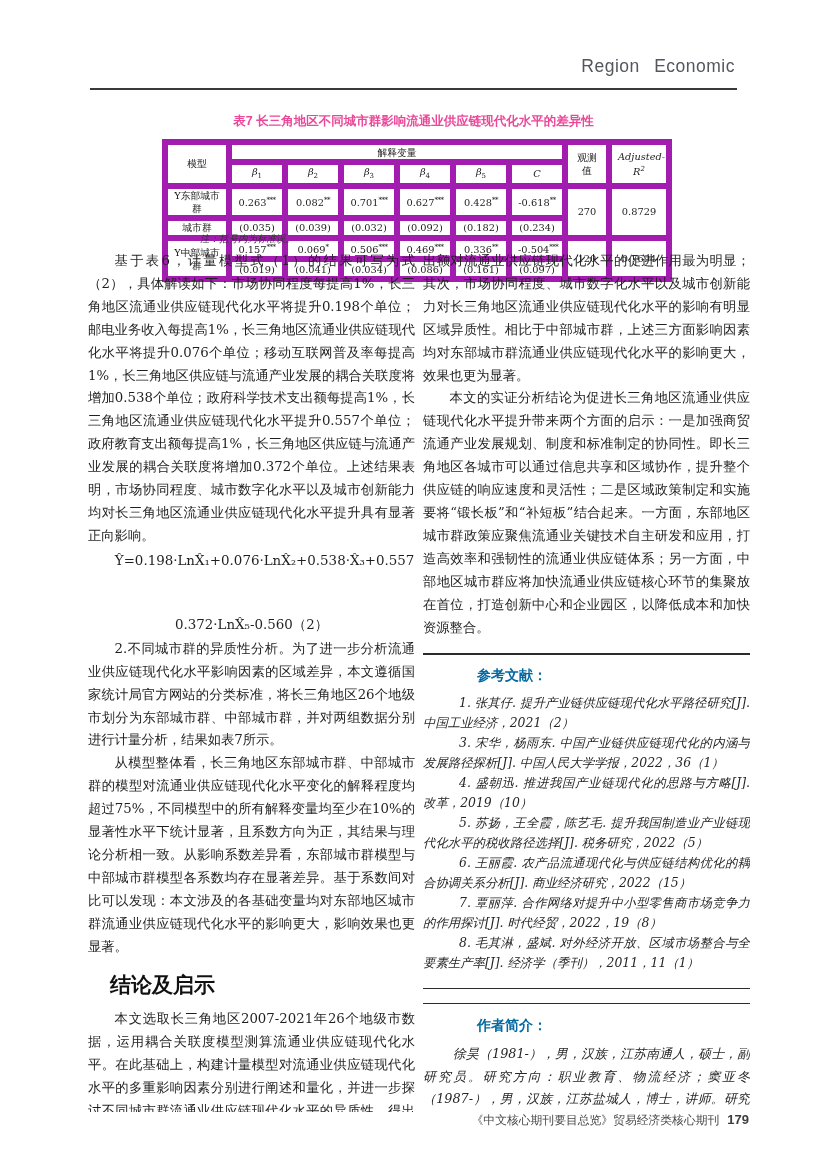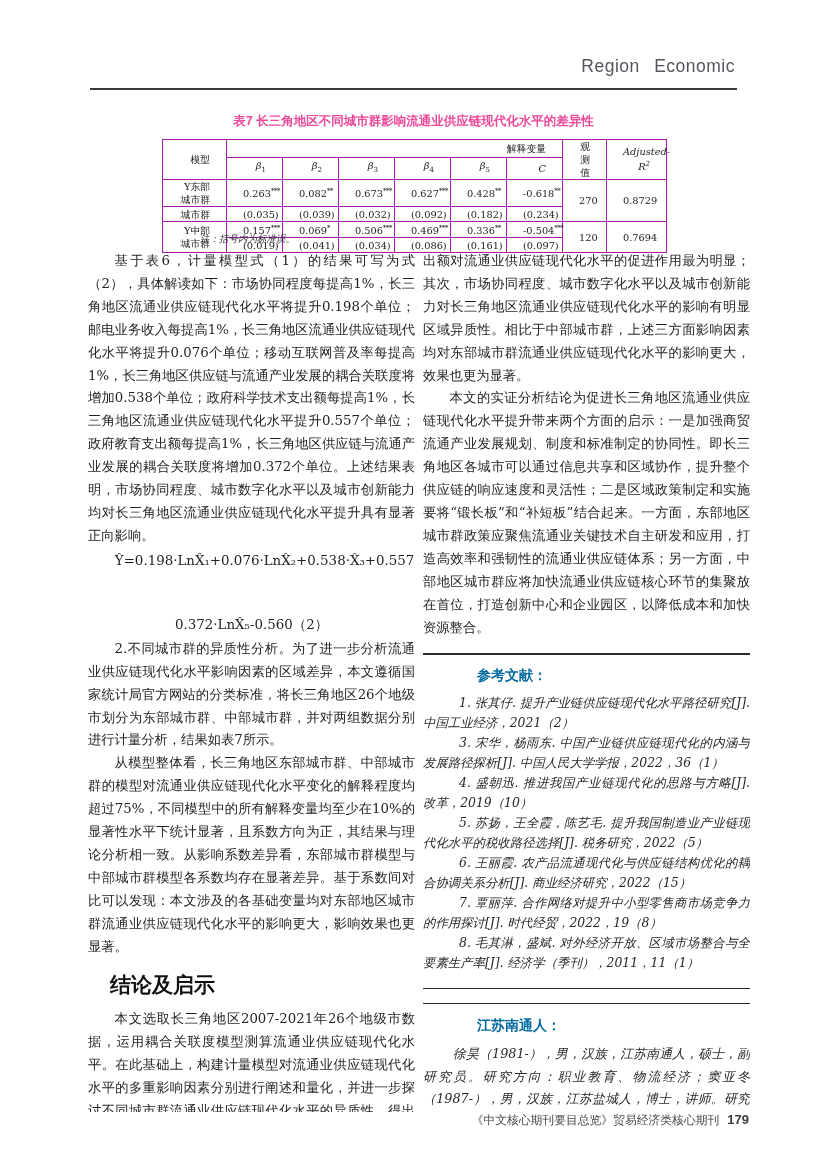--- a/index.html
+++ b/index.html
@@ -9,21 +9,21 @@
   
   .journal-label{position:absolute;top:56px;right:90px;font-family:"Liberation Sans",sans-serif;
         font-size:17.5px;color:#53565c;letter-spacing:0.5px;word-spacing:9px;}
   .header-rule{position:absolute;top:88px;left:90px;width:647px;height:2px;background:#3a3a3a;}
 
   
   .table-caption{position:absolute;top:113px;left:90px;width:647px;text-align:center;
         font-family:"Liberation Sans",sans-serif;font-weight:bold;font-size:12.5px;color:#ec4899;}
   table.results{position:absolute;top:139px;left:162px;width:504px;border-collapse:collapse;
         font-size:9.8px;color:#222;text-align:center;table-layout:fixed;}
-  table.results td{border:1px solid #a21caf;padding:0 16px;height:14px;line-height:13px;text-align:right;}
+  table.results td{border:6px solid #a21caf;padding:0 6px;height:14px;line-height:13px;}
   table.results td.th{font-weight:normal;}
   table.results em{font-style:italic;font-family:"DejaVu Serif",serif;}
   table.results sub{font-size:7px;}
   sup.stars{font-size:7px;letter-spacing:-0.5px;}
   .adj-sup{font-size:7px;}
   .italic{font-style:italic;}
   .table-note{position:absolute;top:233px;left:200px;font-size:9.5px;font-style:italic;color:#333;}
 
   
   .col{position:absolute;top:250px;width:327px;max-height:862px;overflow:hidden;}
@@ -89,21 +89,21 @@
       <td class="th"><em>β</em><sub>2</sub></td>
       <td class="th"><em>β</em><sub>3</sub></td>
       <td class="th"><em>β</em><sub>4</sub></td>
       <td class="th"><em>β</em><sub>5</sub></td>
       <td class="th"><em>C</em></td>
     </tr>
     <tr>
       <td>Y东部城市群</td>
       <td><span>0.263</span><sup class="stars">***</sup></td>
       <td><span>0.082</span><sup class="stars">**</sup></td>
-      <td><span>0.673</span><sup class="stars">***</sup></td>
+      <td><span>0.701</span><sup class="stars">***</sup></td>
       <td><span>0.627</span><sup class="stars">***</sup></td>
       <td><span>0.428</span><sup class="stars">**</sup></td>
       <td><span>-0.618</span><sup class="stars">**</sup></td>
       <td rowspan="2">270</td>
       <td rowspan="2">0.8729</td>
     </tr>
     <tr>
       <td>城市群</td>
       <td><span>(0.035)</span></td>
       <td><span>(0.039)</span></td>
@@ -157,21 +157,21 @@
     <h3 class="sub-heading">参考文献：</h3>
     <p class="ref">1. 张其仔. 提升产业链供应链现代化水平路径研究[J]. 中国工业经济，2021（2）</p>
     <p class="ref">3. 宋华，杨雨东. 中国产业链供应链现代化的内涵与发展路径探析[J]. 中国人民大学学报，2022，36（1）</p>
     <p class="ref">4. 盛朝迅. 推进我国产业链现代化的思路与方略[J]. 改革，2019（10）</p>
     <p class="ref">5. 苏扬，王全霞，陈艺毛. 提升我国制造业产业链现代化水平的税收路径选择[J]. 税务研究，2022（5）</p>
     <p class="ref">6. 王丽霞. 农产品流通现代化与供应链结构优化的耦合协调关系分析[J]. 商业经济研究，2022（15）</p>
     <p class="ref">7. 覃丽萍. 合作网络对提升中小型零售商市场竞争力的作用探讨[J]. 时代经贸，2022，19（8）</p>
     <p class="ref">8. 毛其淋，盛斌. 对外经济开放、区域市场整合与全要素生产率[J]. 经济学（季刊），2011，11（1）</p>
     <div class="rule-a"></div>
     <div class="rule-b"></div>
-    <h3 class="sub-heading">江苏南通人：</h3>
+    <h3 class="sub-heading">作者简介：</h3>
     <p class="bio">徐昊（1981-），男，汉族，江苏南通人，硕士，副研究员。研究方向：职业教育、物流经济；窦亚冬（1987-），男，汉族，江苏盐城人，博士，讲师。研究方向：智慧物流、大数据物流、信息系统等。</p>
 
   </div>
 
   <div class="footer">
     <span>《中文核心期刊要目总览》贸易经济类核心期刊</span><span class="pagenum">179</span>
   </div>
 
 </div>
 

